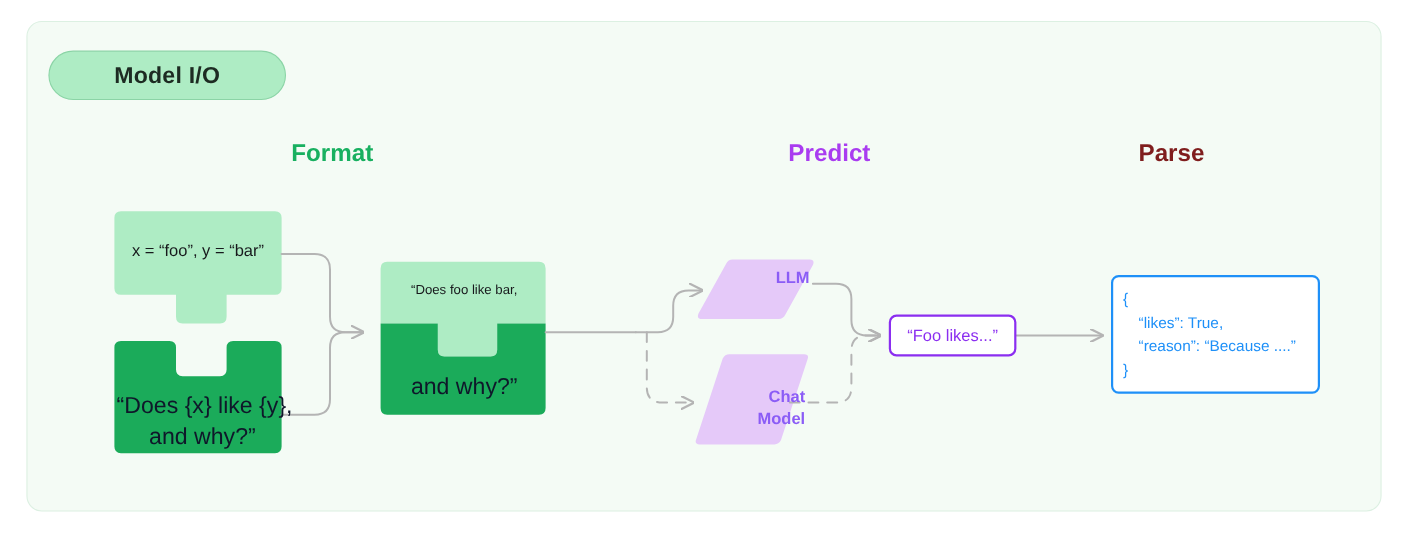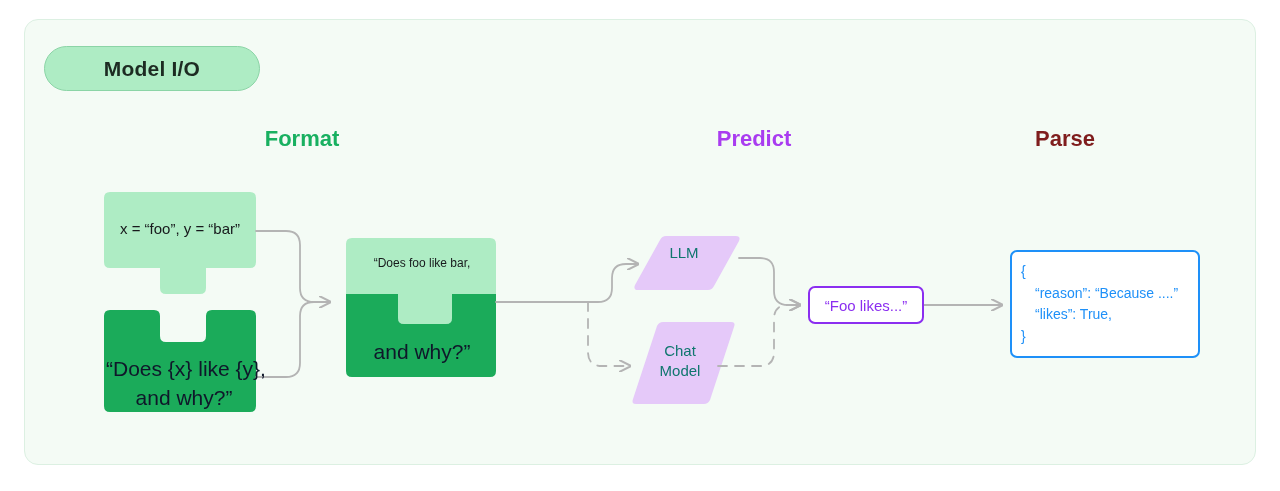--- a/index.html
+++ b/index.html
@@ -87,28 +87,29 @@
   }
   .t-dark  { color: #0f172a; font-size: 21px; }
 
   #txt-vars      { left: 104px; top: 219px; width: 152px; color:#17191c; font-size: 15px; }
   #txt-tmpl      { left: 106px; top: 355px; width: 156px; }
   #txt-combo-top { left: 344px; top: 255px; width: 156px; color:#17191c; font-size: 12px; }
   #txt-combo-bot { left: 344px; top: 338px; width: 156px; }
 
   .node-text {
     position: absolute;
-    text-align: center;
+    text-align: right;
     font-size: 15px;
-    color: #0f766e;
+    color: #8b5cf6;
     line-height: 1.3;
     pointer-events: none;
+    font-weight: bold;
   }
   #txt-llm  { left: 632px; top: 243px; width: 104px; }
-  #txt-chat { left: 628px; top: 341px; width: 104px; }
+  #txt-chat { left: 628px; top: 351px; width: 104px; }
 
   
   .foo-box {
     position: absolute;
     left: 808px;
     top: 286px;
     width: 116px;
     height: 38px;
     box-sizing: border-box;
     background: #ffffff;
@@ -274,18 +275,18 @@
   <div class="shape-text t-dark" id="txt-combo-bot">and why?”</div>
 
   <div class="node-text" id="txt-llm">LLM</div>
 
   <div class="node-text" id="txt-chat">Chat<br>Model</div>
 
   <div class="foo-box">“Foo likes...”</div>
 
   <div class="json-box">
     <div class="json-line">{</div>
+    <div class="json-line json-indent">“likes”: True,</div>
     <div class="json-line json-indent">“reason”: “Because ....”</div>
-    <div class="json-line json-indent">“likes”: True,</div>
     <div class="json-line">}</div>
   </div>
 
 </div>
 
 </body></html>

